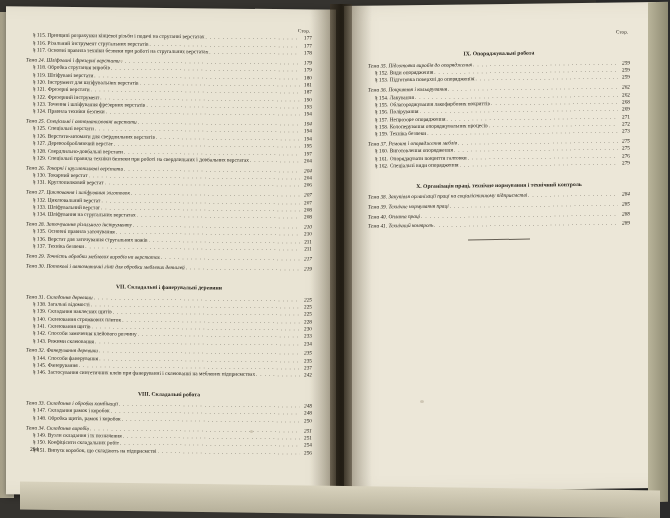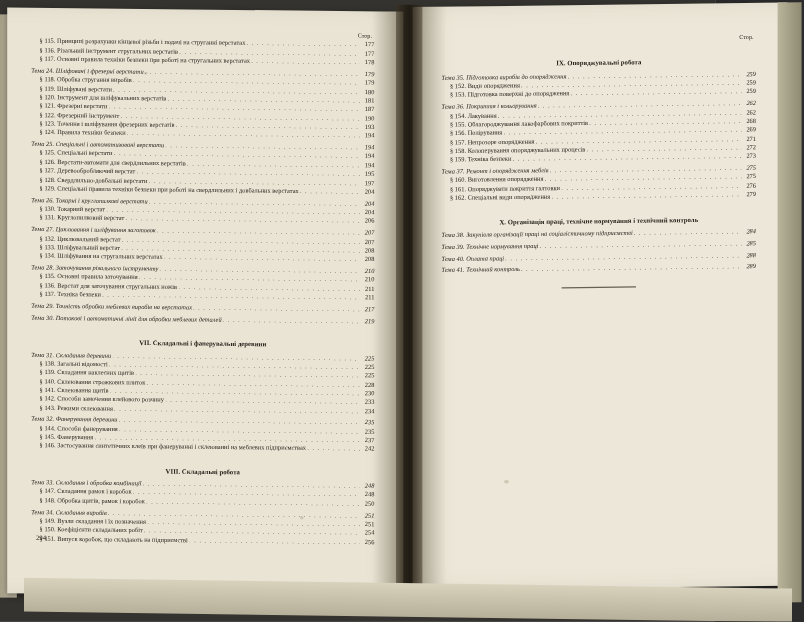--- a/index.html
+++ b/index.html
@@ -1,21 +1,21 @@
 <!DOCTYPE html>
 <html><head>
 <meta charset="utf-8">
 <style>
   html,body{margin:0;padding:0;}
   body{
     width:670px;height:518px;overflow:hidden;
     background:#2b2b2b;
     font-family:"Liberation Serif", serif;
   }
-  .scene{position:relative;width:596px;height:518px;background:#a3a3a3;}
+  .scene{position:relative;width:596px;height:518px;background:#fef9c3;}
 
   
   .backdrop{position:absolute;inset:0;background:#35332f;}
 
   
   .book{position:absolute;left:0;top:0;width:670px;height:518px;}
 
   
   .page-left{
     position:absolute;

